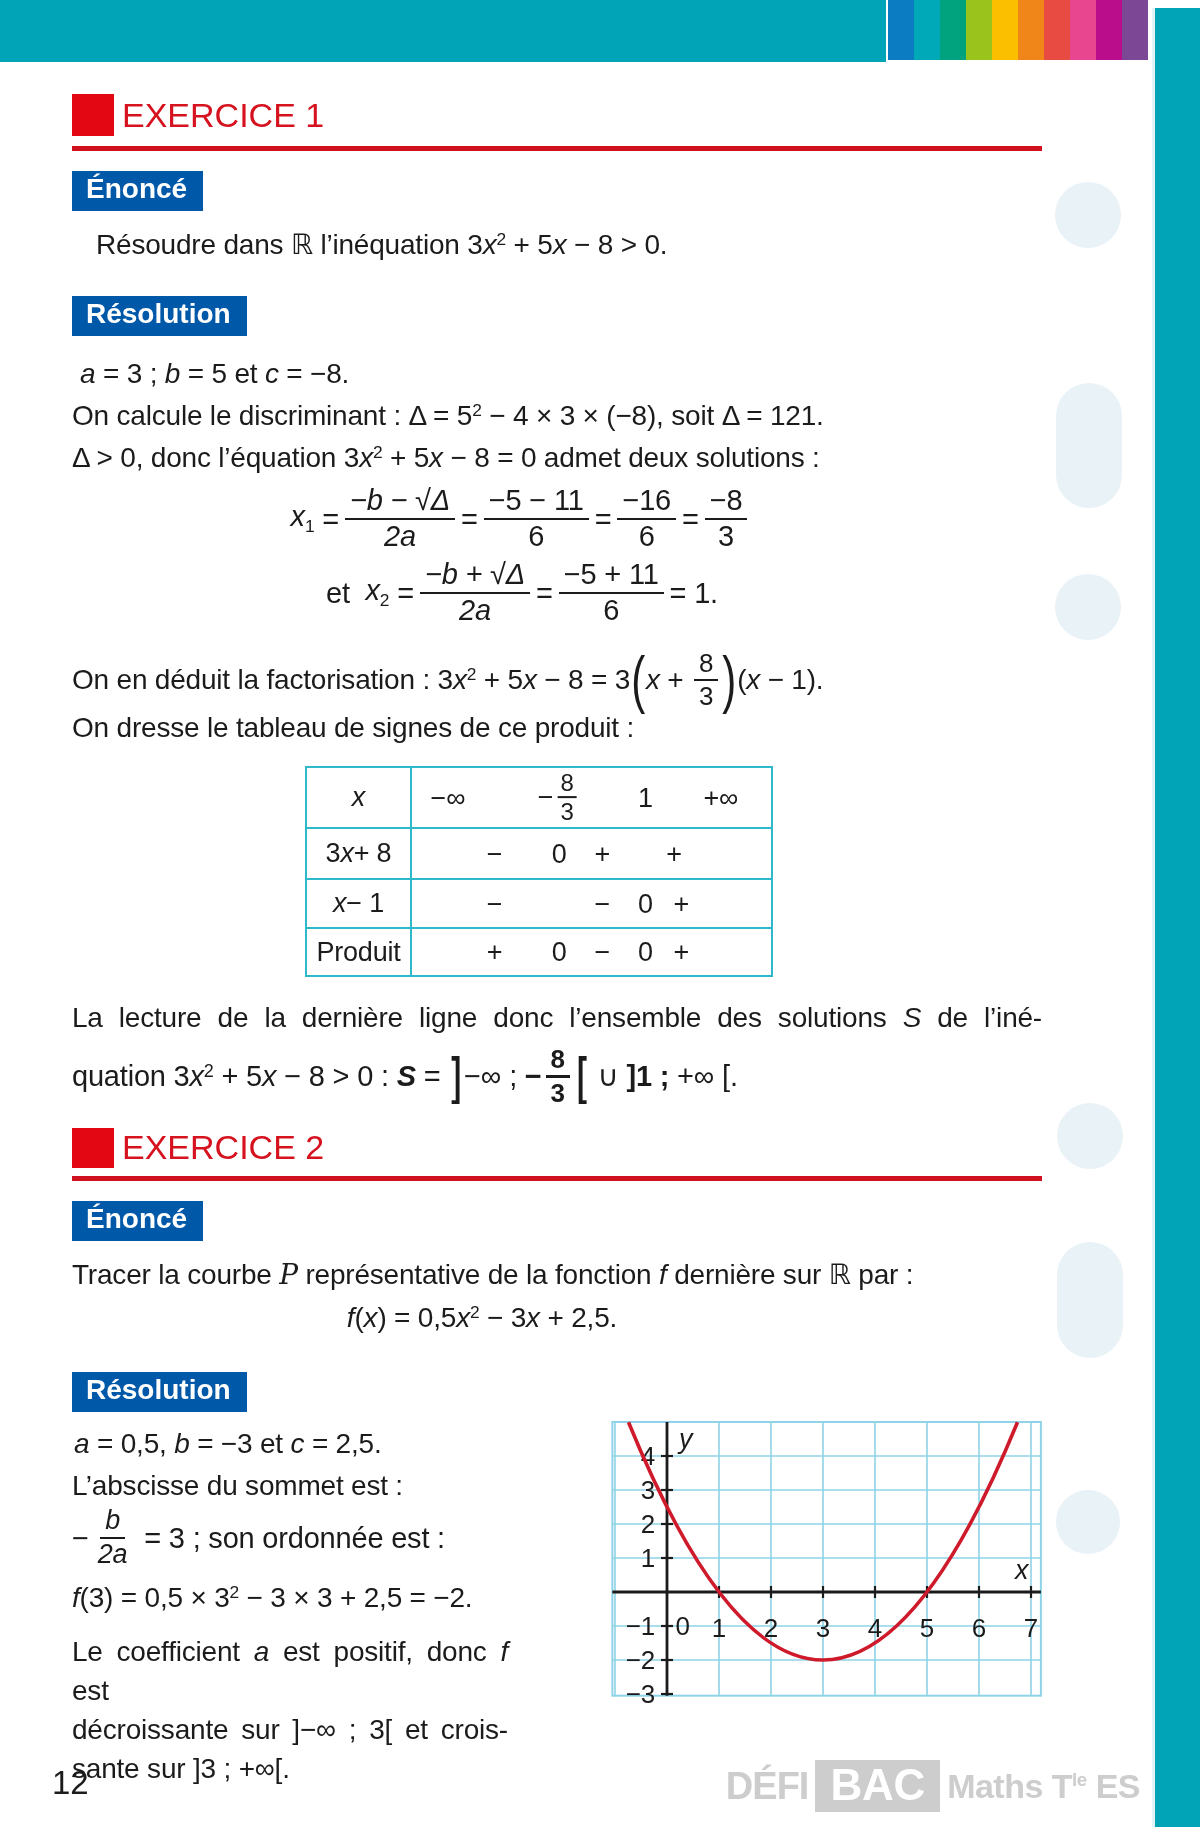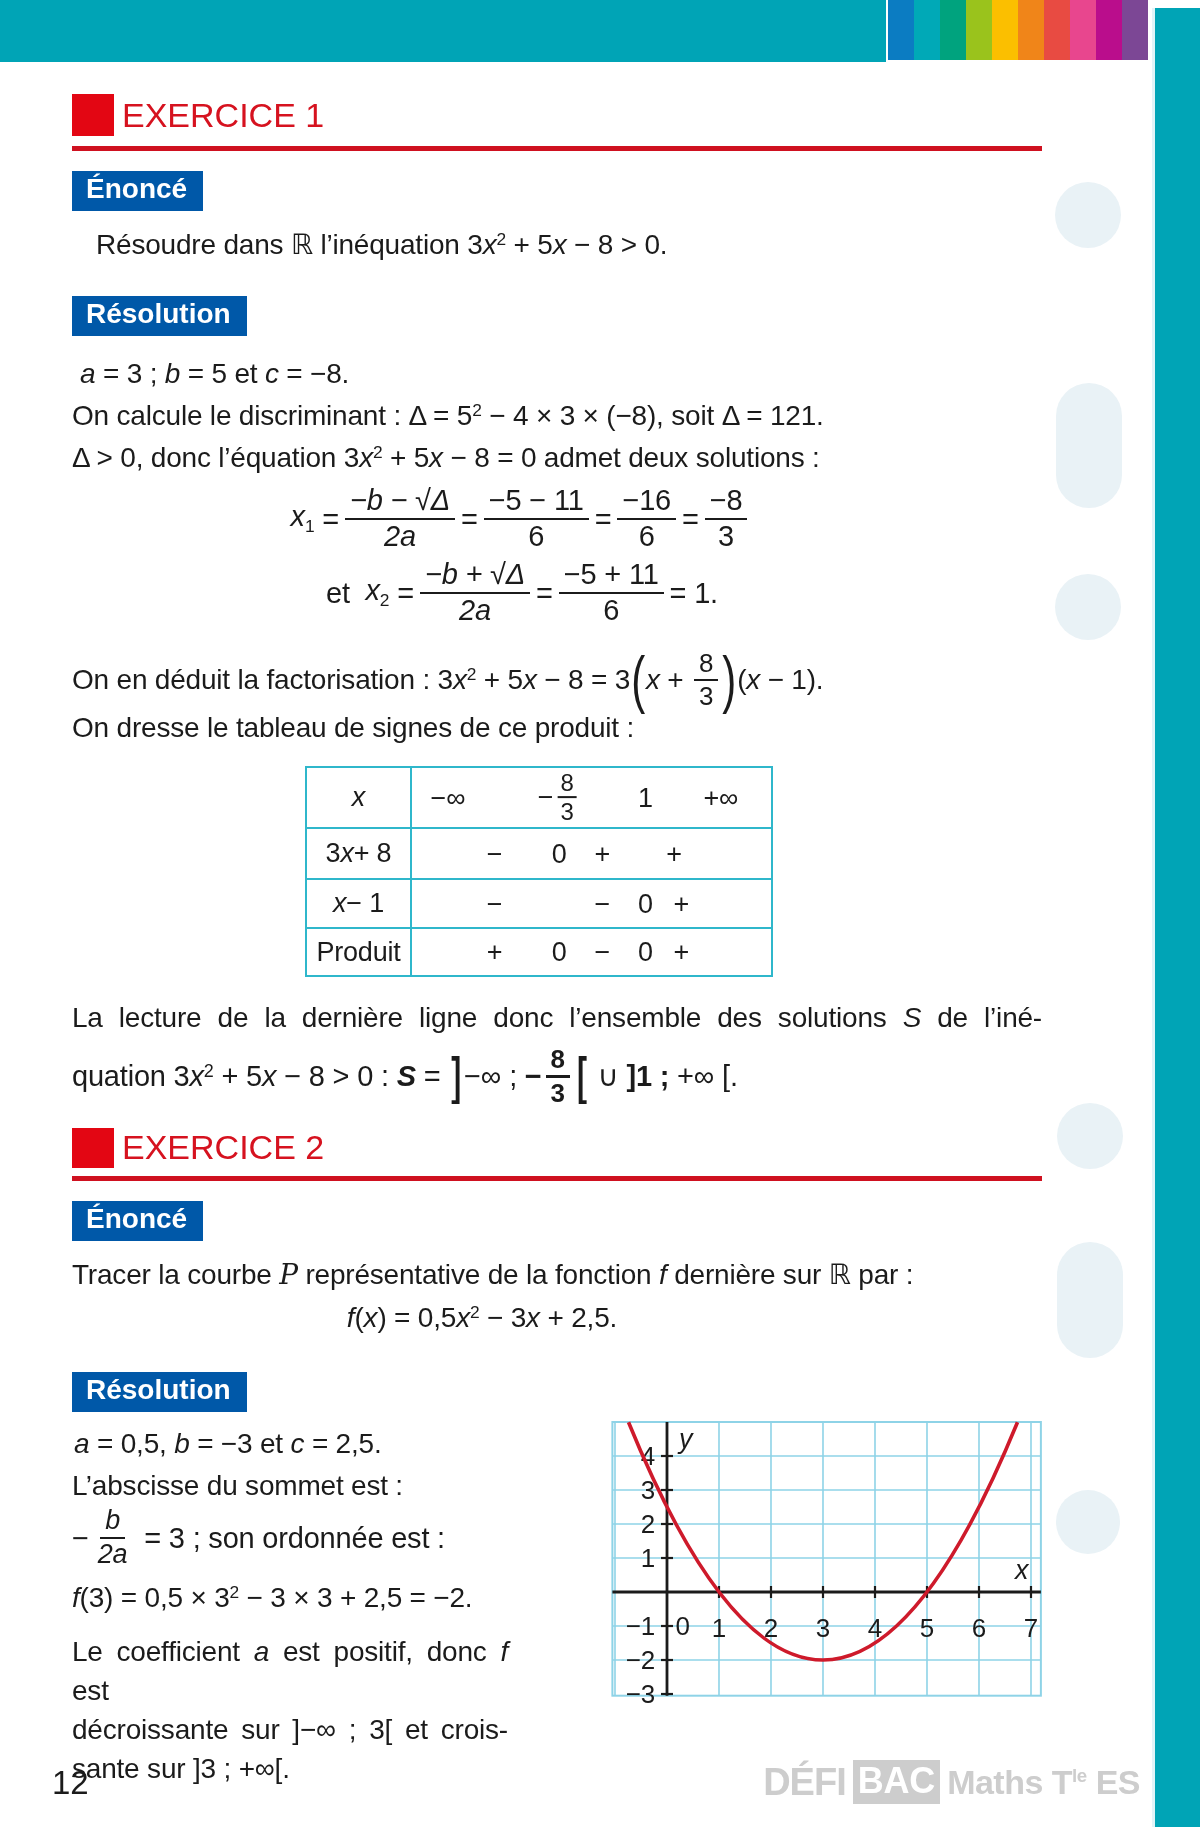--- a/index.html
+++ b/index.html
@@ -52,21 +52,21 @@
   .st-val{flex:1;position:relative;}
   .st-cell{position:absolute;top:50%;transform:translate(-50%,-50%);}
   .st-frac{display:inline-flex;align-items:center;}
   .st-frac .frac{font-size:24px;margin:0 2px;}
   .st-frac .fr-n{border-bottom-width:2px;padding:0 3px;}
   
   .pagenum{position:absolute;left:52px;top:1764px;font-size:33px;font-weight:500;}
   .logo{position:absolute;right:60px;top:1760px;display:flex;align-items:center;gap:7px;
         font-weight:bold;color:#cdcdcd;}
   .logo .defi{font-size:38px;letter-spacing:-1px;}
-  .logo .bacbox{background:#cdcdcd;color:#ffffff;font-size:36px;padding:0 5px 2px;}
+  .logo .bacbox{background:#cdcdcd;color:#ffffff;font-size:44px;padding:0 15px 2px;}
   .logo .maths{font-size:34px;letter-spacing:-0.5px;}
   .logo sup{font-size:0.55em;}
   
   svg text{font-family:"Liberation Sans","DejaVu Sans",sans-serif;}
 </style>
 </head>
 <body>
 
 <div id="page">
 

